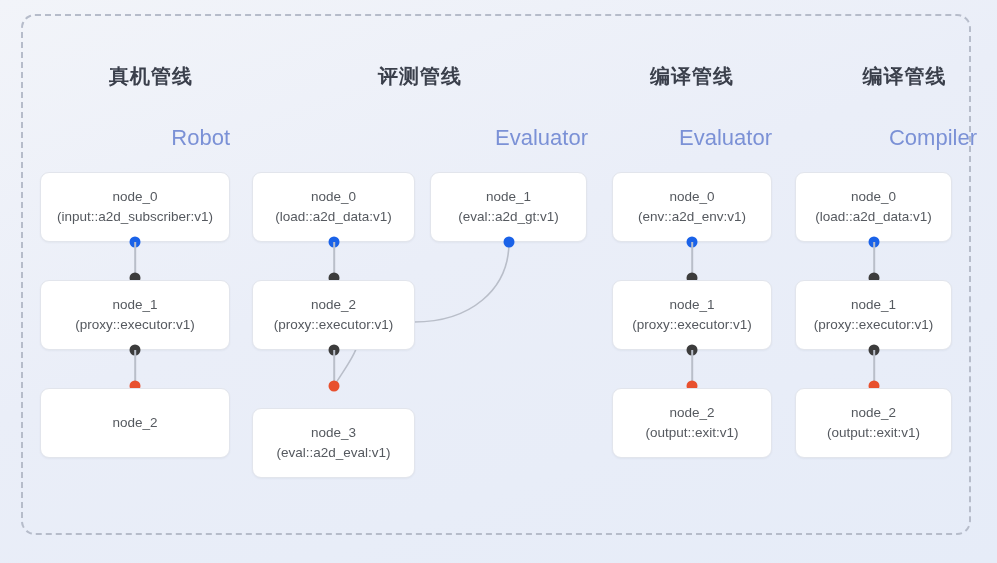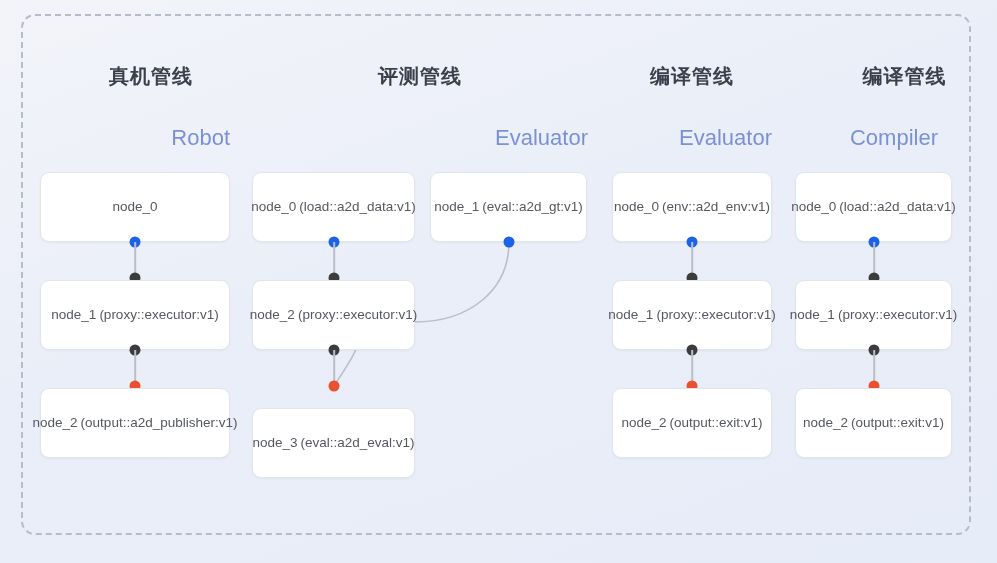--- a/index.html
+++ b/index.html
@@ -50,21 +50,21 @@
     white-space: nowrap;
     line-height: 1;
   }
   .node-box {
     position: absolute;
     background: #ffffff;
     border: 1px solid #e2e5ec;
     border-radius: 9px;
     box-shadow: 0 1px 2px rgba(40,50,80,0.05);
     display: flex;
-    flex-direction: row;
+    flex-direction: column;
     align-items: center;
     justify-content: center;
     gap: 3px;
   }
   .node-id {
     font-size: 13.5px;
     color: #55595f;
     line-height: 1.2;
   }
   .node-type {
@@ -108,36 +108,36 @@
     <path d="M 509,242 C 509,290 470,322 414,322" fill="none" stroke="#b9bec9" stroke-width="1.6"></path>
     <path d="M 356,349 C 352,360 340,376 334,386" fill="none" stroke="#b9bec9" stroke-width="1.6"></path>
   </svg>
 
   <div class="column">
     <div class="col-title-cn" style="left:56px; top:66px; width:190px;">真机管线</div>
     <div class="col-title-en" style="left:40px; top:127px; width:190px;">Robot</div>
 
     <div class="node-box" style="left:40px; top:172px; width:190px; height:70px;">
       <div class="node-id">node_0</div>
+      <div class="node-type">(input::a2d_subscriber:v1)</div>
     </div>
     <div class="port blue" style="left:135px; top:242px;"></div>
     <div class="edge-line" style="left:135px; top:242px; height:36px;"></div>
     <div class="port black" style="left:135px; top:278px;"></div>
 
     <div class="node-box" style="left:40px; top:280px; width:190px; height:70px;">
       <div class="node-id">node_1</div>
       <div class="node-type">(proxy::executor:v1)</div>
     </div>
     <div class="port black" style="left:135px; top:350px;"></div>
     <div class="edge-line" style="left:135px; top:350px; height:36px;"></div>
     <div class="port red" style="left:135px; top:386px;"></div>
 
     <div class="node-box" style="left:40px; top:388px; width:190px; height:70px;">
       <div class="node-id">node_2</div>
-      <div class="node-type">(output::a2d_publisher:v1)</div>
     </div>
   </div>
 
   <div class="column">
     <div class="col-title-cn" style="left:252px; top:66px; width:336px;">评测管线</div>
     <div class="col-title-en" style="left:252px; top:127px; width:336px;">Evaluator</div>
 
     <div class="node-box" style="left:252px; top:172px; width:163px; height:70px;">
       <div class="node-id">node_0</div>
       <div class="node-type">(load::a2d_data:v1)</div>
@@ -187,21 +187,21 @@
     <div class="port red" style="left:692px; top:386px;"></div>
 
     <div class="node-box" style="left:612px; top:388px; width:160px; height:70px;">
       <div class="node-id">node_2</div>
       <div class="node-type">(output::exit:v1)</div>
     </div>
   </div>
 
   <div class="column">
     <div class="col-title-cn" style="left:826px; top:66px; width:157px;">编译管线</div>
-    <div class="col-title-en" style="left:781px; top:127px; width:157px;">Compiler</div>
+    <div class="col-title-en" style="left:820px; top:127px; width:157px;">Compiler</div>
 
     <div class="node-box" style="left:795px; top:172px; width:157px; height:70px;">
       <div class="node-id">node_0</div>
       <div class="node-type">(load::a2d_data:v1)</div>
     </div>
     <div class="port blue" style="left:874px; top:242px;"></div>
     <div class="edge-line" style="left:874px; top:242px; height:36px;"></div>
     <div class="port black" style="left:874px; top:278px;"></div>
 
     <div class="node-box" style="left:795px; top:280px; width:157px; height:70px;">

